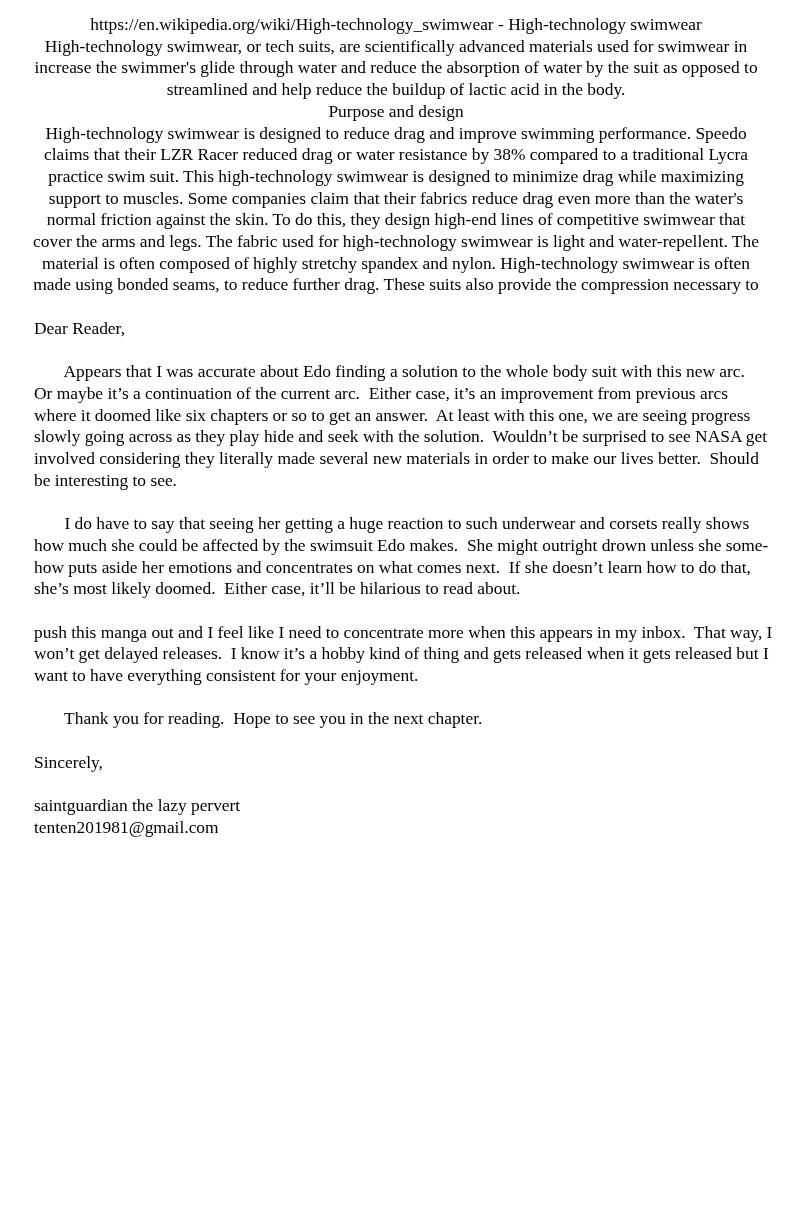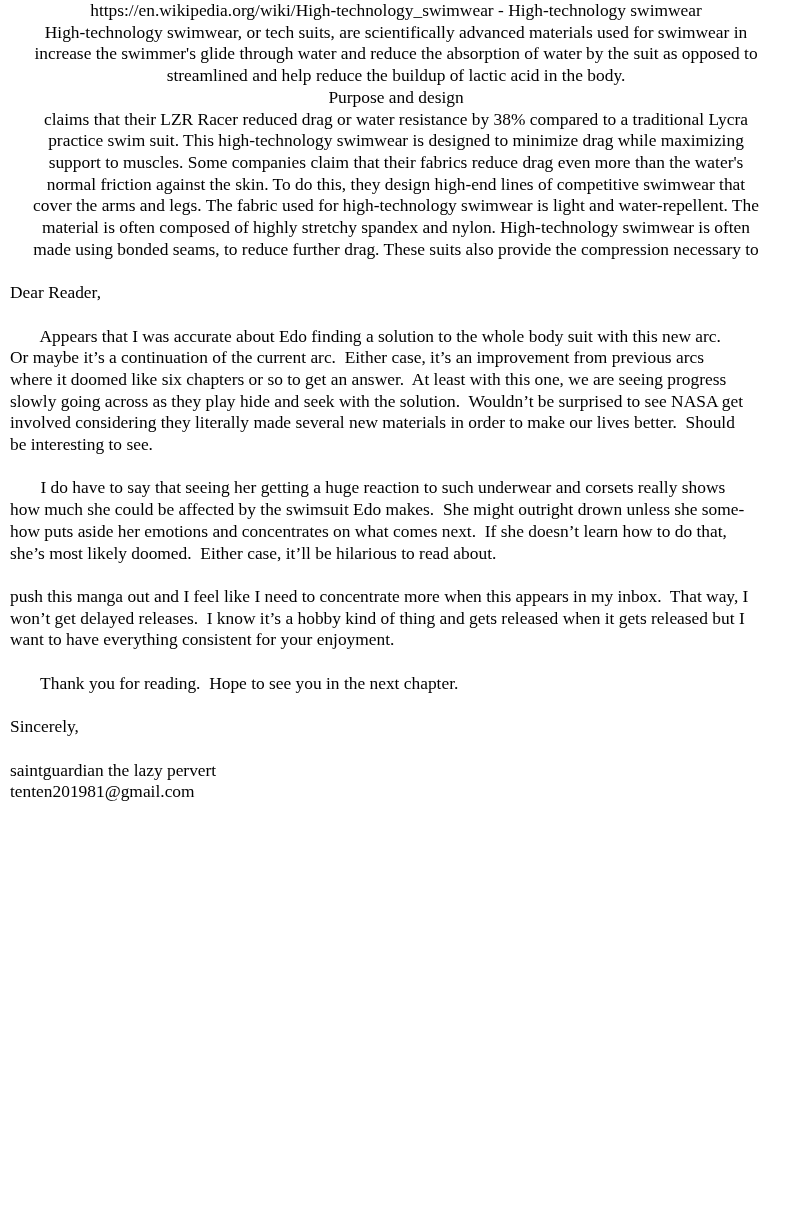--- a/index.html
+++ b/index.html
@@ -4,56 +4,58 @@
 <style>
   html, body {
     margin: 0;
     padding: 0;
     background: #ffffff;
   }
   .page {
     width: 792px;
     height: 1224px;
     box-sizing: border-box;
-    padding: 0 10px 0 10px;
+    padding: 14px 10px 0 10px;
     background: #ffffff;
     color: #000000;
     font-family: "Liberation Serif", "DejaVu Serif", serif;
     font-size: 17.4px;
     line-height: 21.7px;
     overflow: hidden;
   }
   .line {
     white-space: pre;
     min-height: 21.7px;
   }
   .blank {
     min-height: 21.7px;
   }
   .wiki-block .line {
     text-align: center;
   }
   .letter-block .line {
     text-align: left;
+    margin-left: 24px;
   }
 </style>
 </head>
 <body>
 
 <div class="page">
 
   <div class="wiki-block">
     <div class="line">https://en.wikipedia.org/wiki/High-technology_swimwear - High-technology swimwear</div>
     <div>
         <div class="line">High-technology swimwear, or tech suits, are scientifically advanced materials used for swimwear in</div>
         <div class="line">increase the swimmer's glide through water and reduce the absorption of water by the suit as opposed to</div>
         <div class="line">streamlined and help reduce the buildup of lactic acid in the body.</div>
       </div>
     <div class="line">Purpose and design</div>
     <div>
+        <div class="line">High-technology swimwear is designed to reduce drag and improve swimming performance. Speedo</div>
         <div class="line">claims that their LZR Racer reduced drag or water resistance by 38% compared to a traditional Lycra</div>
         <div class="line">practice swim suit. This high-technology swimwear is designed to minimize drag while maximizing</div>
         <div class="line">support to muscles. Some companies claim that their fabrics reduce drag even more than the water's</div>
         <div class="line">normal friction against the skin. To do this, they design high-end lines of competitive swimwear that</div>
         <div class="line">cover the arms and legs. The fabric used for high-technology swimwear is light and water-repellent. The</div>
         <div class="line">material is often composed of highly stretchy spandex and nylon. High-technology swimwear is often</div>
         <div class="line">made using bonded seams, to reduce further drag. These suits also provide the compression necessary to</div>
       </div>
   </div>
 

